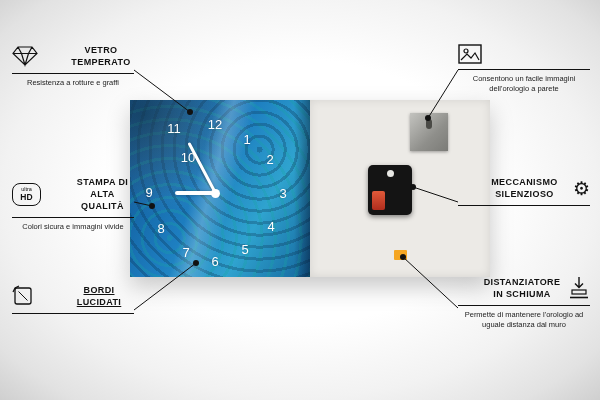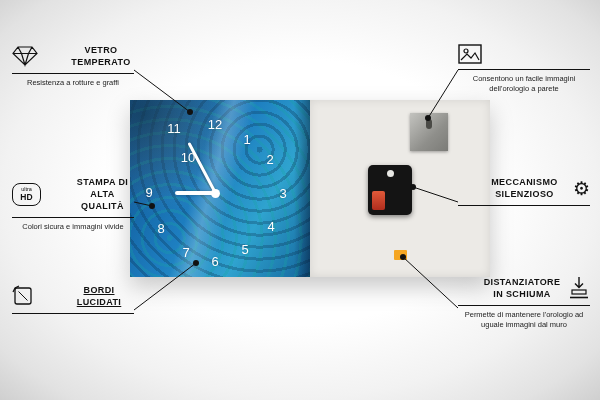--- a/index.html
+++ b/index.html
@@ -184,16 +184,16 @@
     <div class="feature-header">
       <span class="feature-title">DISTANZIATORE IN SCHIUMA</span>
       <span class="icon">
         <svg width="22" height="24" viewBox="0 0 22 24">
             <path d="M11 1 V11 M7 7.5 L11 11.5 L15 7.5" stroke="#111" stroke-width="1.4" fill="none"></path>
             <rect x="4" y="14" width="14" height="4" fill="none" stroke="#111" stroke-width="1.2"></rect>
             <path d="M2 21.5 H20" stroke="#111" stroke-width="1.6"></path>
           </svg>
       </span>
     </div>
-    <div class="feature-desc">Permette di mantenere l'orologio ad uguale immagini dal muro</div>
+    <div class="feature-desc">Permette di mantenere l'orologio ad uguale distanza dal muro</div>
   </div>
 
 </div>
 
 </body></html>

